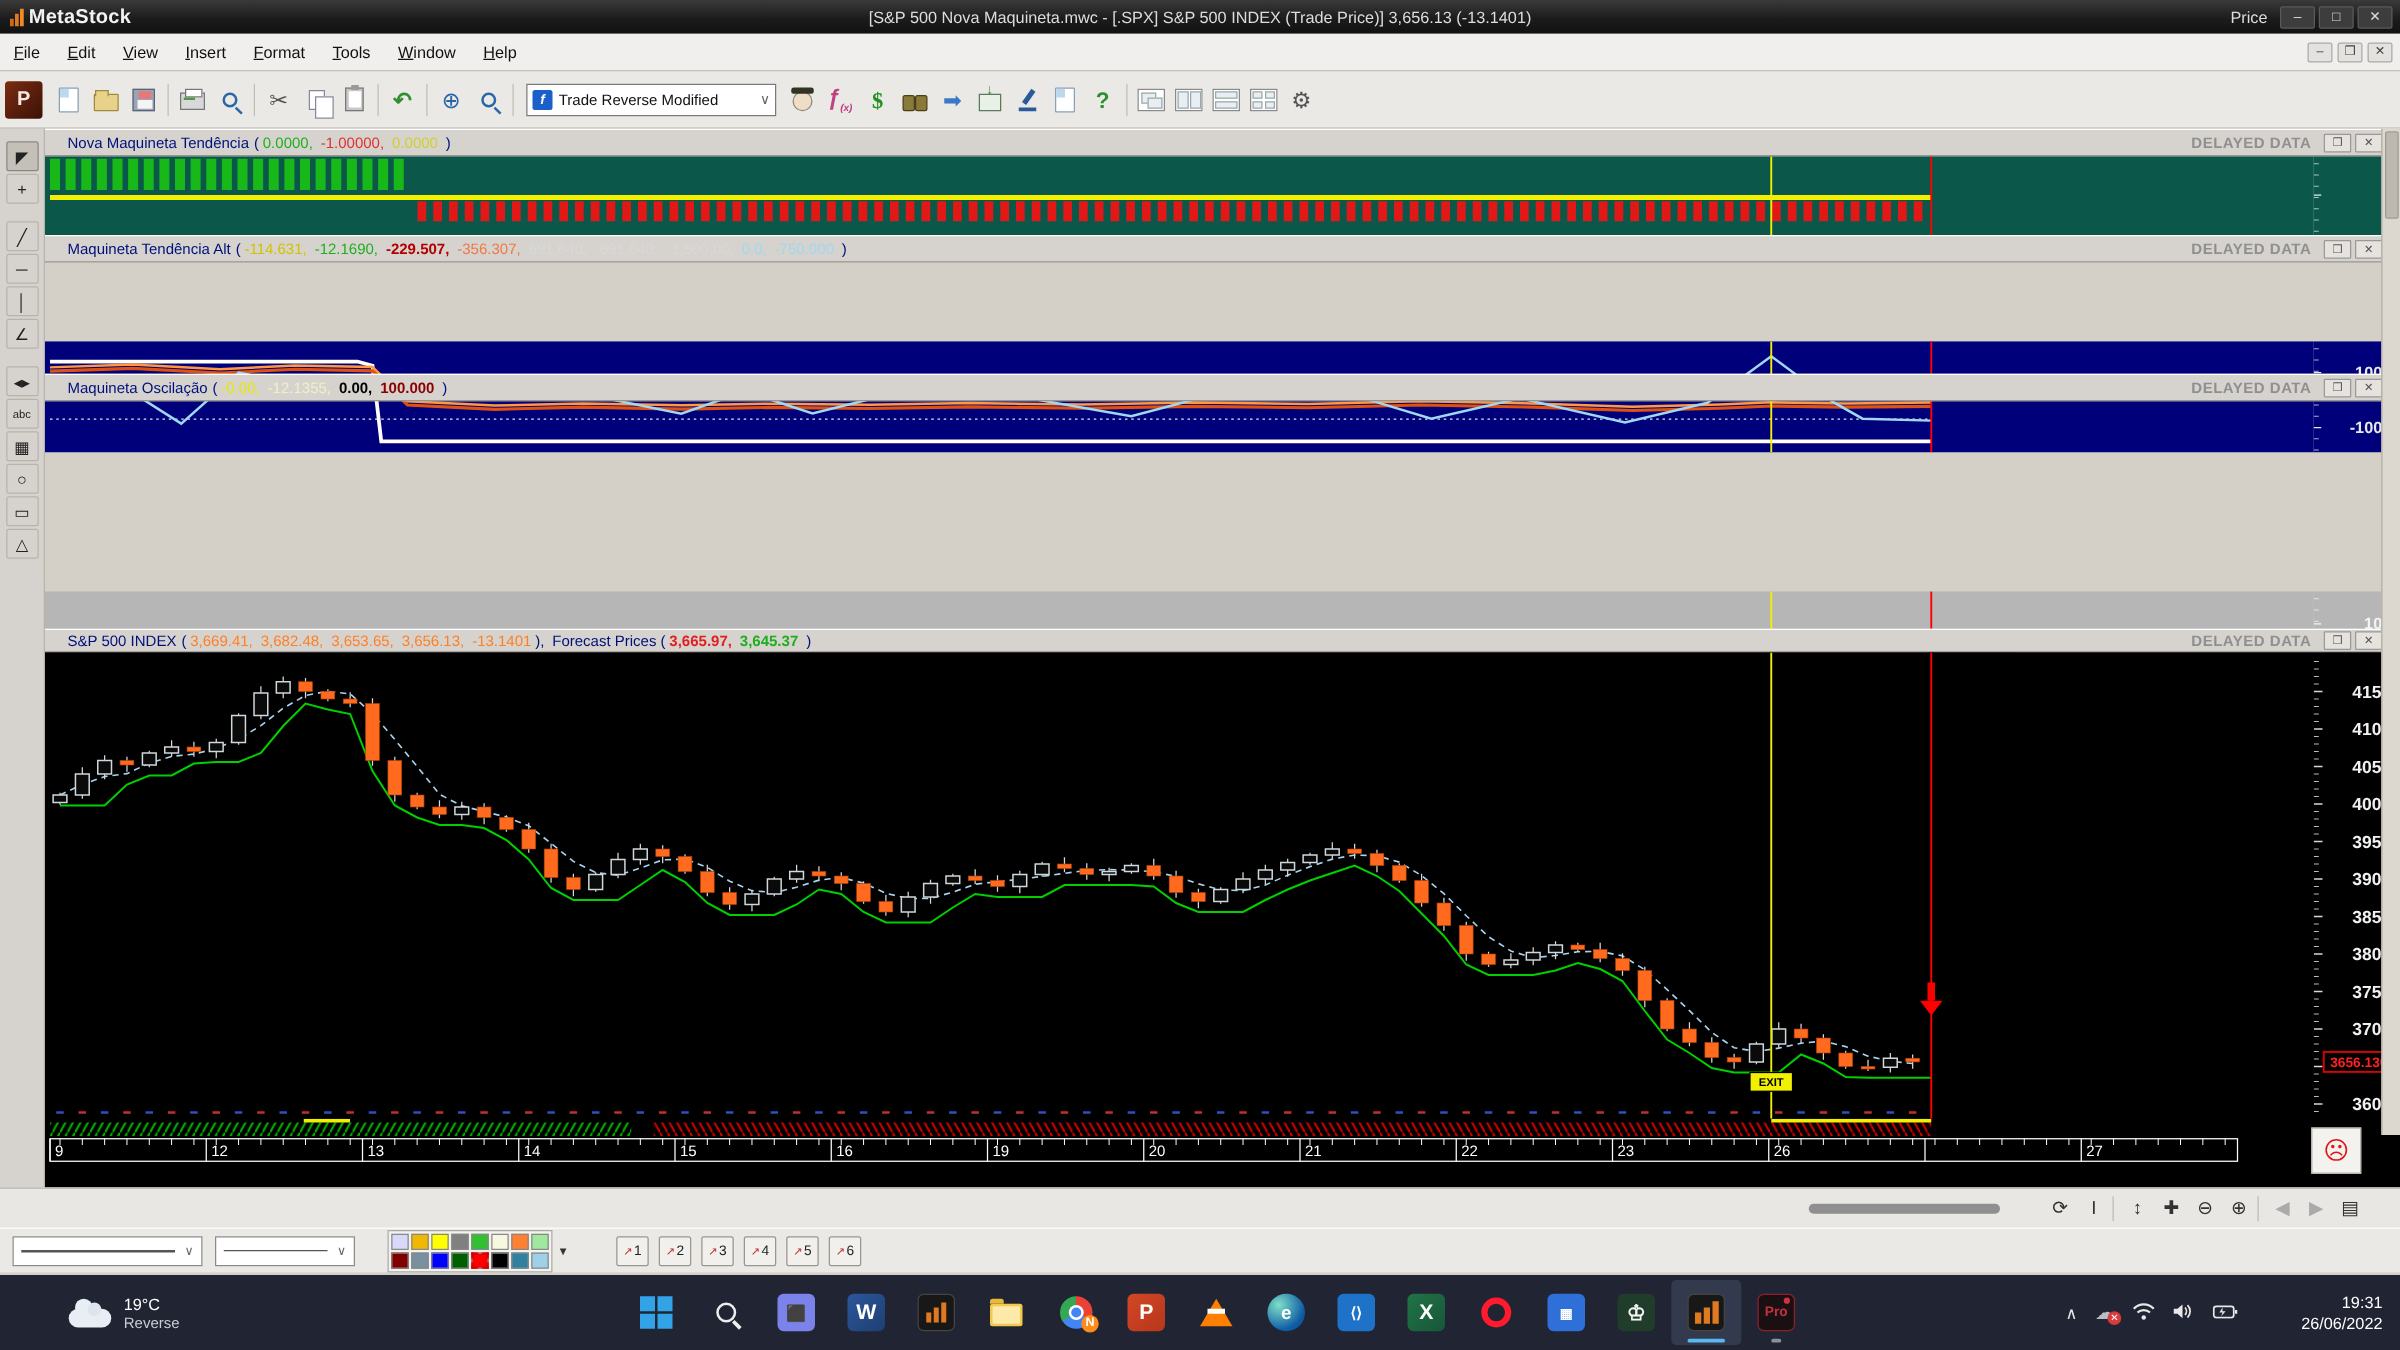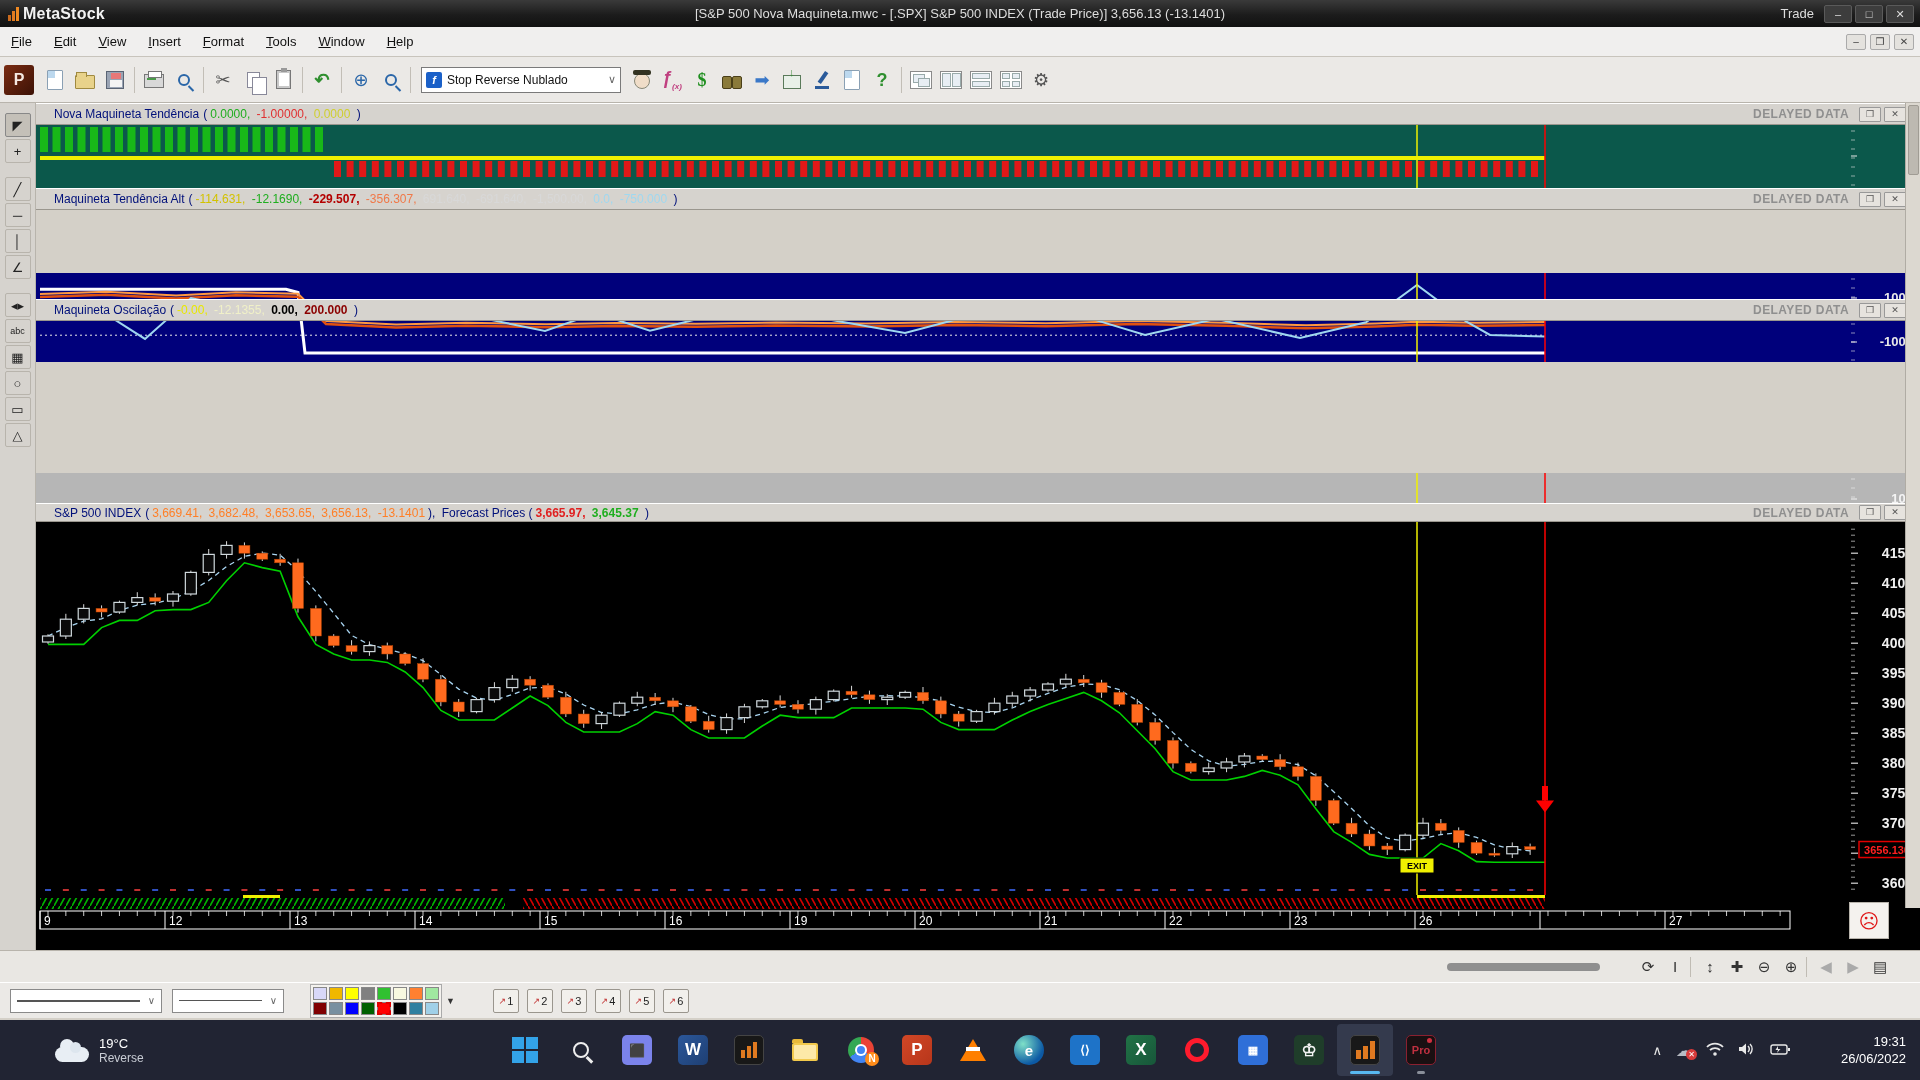--- a/index.html
+++ b/index.html
@@ -128,21 +128,21 @@
 
 <div id="titlebar">
   <div id="logo">
       <div class="b1"></div>
       <div class="b2"></div>
       <div class="b3"></div>
     </div>
   <div id="app-name">MetaStock</div>
   <div id="doc-title">[S&amp;P 500 Nova Maquineta.mwc - [.SPX] S&amp;P 500 INDEX (Trade Price)]   3,656.13 (-13.1401)</div>
   <div id="tb-right">
-    <span id="periodicity">Trade</span>
+    <span id="periodicity">Price</span>
     <div style="display:flex;gap:3px" id="winbtns">
         <div class="winbtn">–</div>
         <div class="winbtn">□</div>
         <div class="winbtn">✕</div>
       </div>
   </div>
 </div>
 
 <div id="menubar">
   <div id="menuitems" style="display:flex">
@@ -197,21 +197,21 @@
     <div class="tsep"></div>
     <div class="tbtn">
       <span class="uic"><span style="color:#2a66a8">⊕</span></span>
     </div>
     <div class="tbtn">
       <div class="ic-lens"></div>
     </div>
     <div class="tsep"></div>
     <div id="expert-combo">
       <div class="fico">f</div>
-      <div class="etext">Stop Reverse Nublado</div>
+      <div class="etext">Trade Reverse Modified</div>
       <span class="chev">∨</span>
     </div>
     <div class="tbtn">
       <div class="ic-expert"></div>
     </div>
     <div class="tbtn">
       <span class="uic"><span style="color:#c04080;font-style:italic;font-weight:bold">ƒ<sub style="font-size:8px">(x)</sub></span></span>
     </div>
     <div class="tbtn">
       <span class="uic"><span style="color:#1f8f1f;font-weight:bold;font-family:'Liberation Serif',serif">$</span></span>
@@ -467,21 +467,21 @@
           <line x1="0" y1="51" x2="4" y2="51" stroke="#e8e8e8" stroke-width="0.6"></line>
           <line x1="0" y1="60" x2="4" y2="60" stroke="#e8e8e8" stroke-width="0.6"></line>
           <line x1="0" y1="69" x2="4" y2="69" stroke="#e8e8e8" stroke-width="0.6"></line>
           <line x1="0" y1="78" x2="4" y2="78" stroke="#e8e8e8" stroke-width="0.6"></line>
           <line x1="0" y1="87" x2="4" y2="87" stroke="#e8e8e8" stroke-width="0.6"></line>
         </svg></div>
     </div>
 
   <div class="band phead" id="p3h" style="top:196px;height:22px">
       <div class="ptitle">Maquineta Oscilação </div>
-      <div class="pvals"><span style="color: rgb(0, 16, 122);">(</span><span style="color: rgb(232, 232, 0);">-0.00,</span><span style="color: rgb(240, 240, 200);"> -12.1355,</span><span style="color: rgb(0, 0, 0); font-weight: bold;"> 0.00,</span><span style="color: rgb(139, 0, 0); font-weight: bold;"> 200.000</span><span style="color: rgb(0, 16, 122);"> )</span></div>
+      <div class="pvals"><span style="color: rgb(0, 16, 122);">(</span><span style="color: rgb(232, 232, 0);">-0.00,</span><span style="color: rgb(240, 240, 200);"> -12.1355,</span><span style="color: rgb(0, 0, 0); font-weight: bold;"> 0.00,</span><span style="color: rgb(139, 0, 0); font-weight: bold;"> 100.000</span><span style="color: rgb(0, 16, 122);"> )</span></div>
       <div class="dstat">DELAYED DATA</div>
       <div class="hbtns">
         <div class="hbtn">❒</div>
         <div class="hbtn">✕</div>
       </div>
     </div>
   <div class="band plotwrap" id="p3" style="top:218px;height:182px">
       <svg width="1815" height="182" class="plot" style="background: rgb(182, 182, 182);">
         <line x1="4" y1="79" x2="1509" y2="79" stroke="#333" stroke-width="1" stroke-dasharray="5,4"></line>
         <line x1="4" y1="91.72" x2="1509" y2="91.72" stroke="#333" stroke-width="1" stroke-dasharray="5,4"></line>

